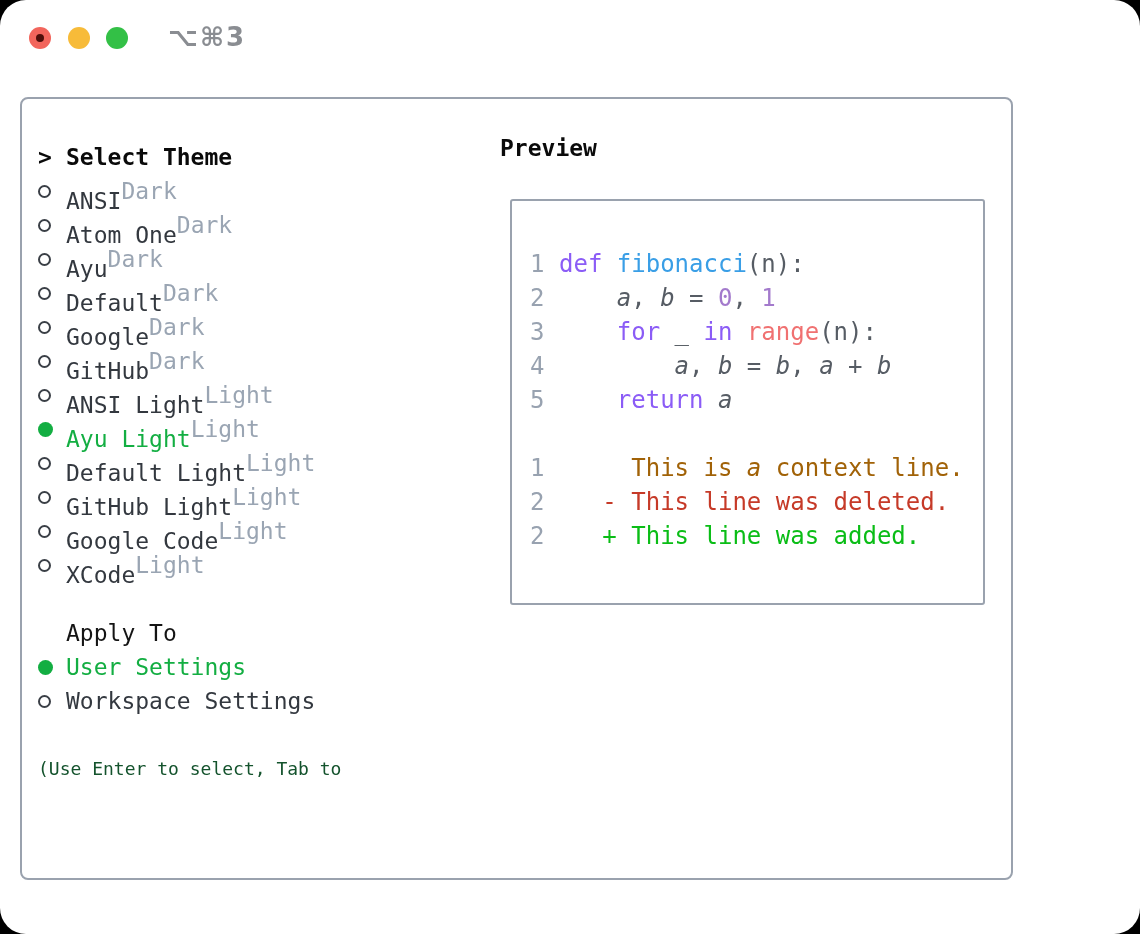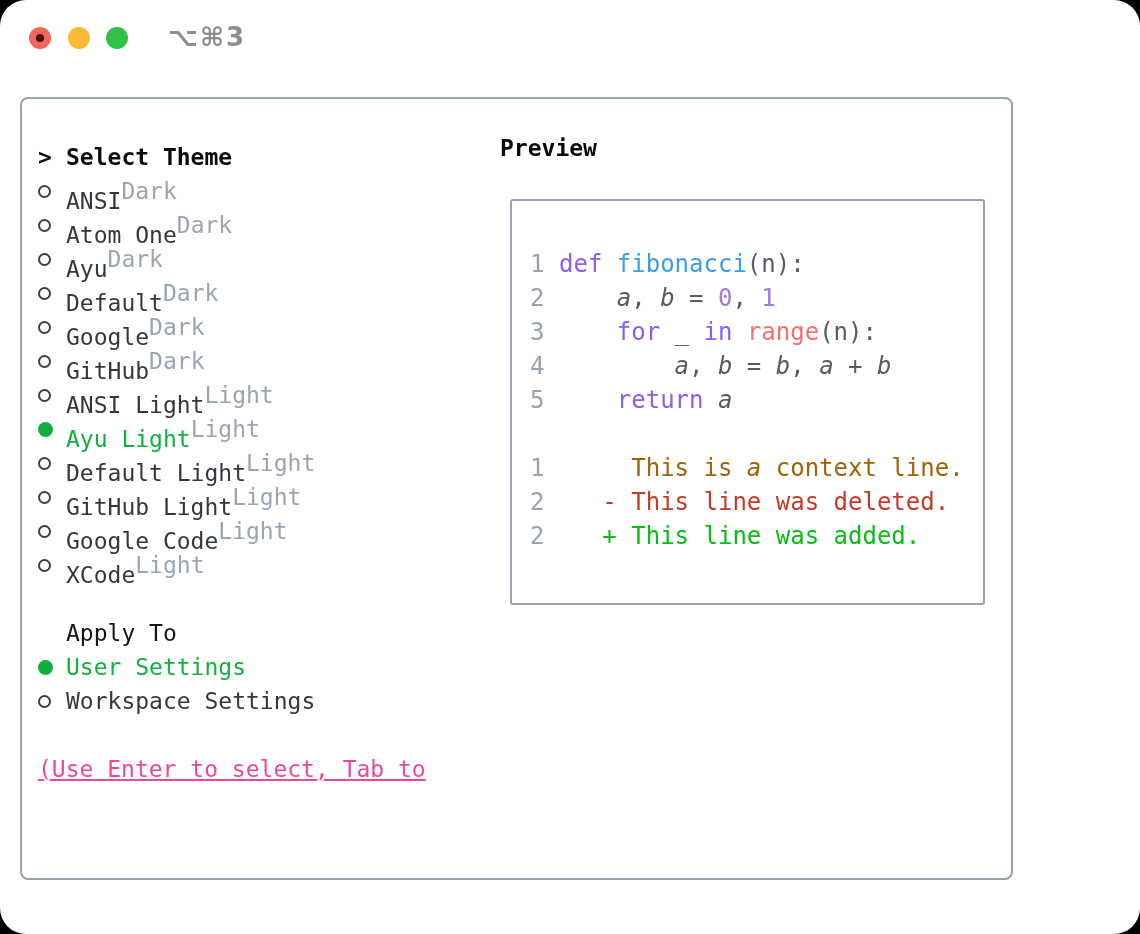--- a/index.html
+++ b/index.html
@@ -37,21 +37,21 @@
   .bullet { display:inline-flex; width:28px; min-width:28px; height:34px;
             align-items:center; }
   .dot-open { width:13px; height:13px; border:2.5px solid #3a3f46; border-radius:50%; }
   .dot-sel  { width:15px; height:15px; border-radius:50%; background:#13ae42; }
   .cursor-glyph { width:28px; min-width:28px; font-weight:bold; color:#0a0a0a; }
   .hdr { font-weight:bold; color:#0a0a0a; }
   .hdr-plain { color:#141414; }
   .nm { color:#33383f;margin-top:19px; }
   .row.selected .nm, .row.selected .lbl { color:#13ae42; }
   .variant { color:#9aa5b3; }
-  .help { color:#ec4899; font-size:23px; line-height:34px; white-space:pre;text-decoration:underline; }
+  .help { color:#14532d; font-size:18px; line-height:34px; white-space:pre; }
   
   .preview-title { position:absolute; left:500px; top:131px; height:34px;
                    line-height:34px; font-size:23px; font-weight:bold; color:#0a0a0a; }
   .preview-box {
     position:absolute; left:510px; top:199px; width:475px; height:406px;
     border:2px solid #9aa2ae; border-radius:3px; background:#fff;
     padding:46px 0 0 18px; overflow:hidden;
   }
   .pline { height:34px; line-height:34px; font-size:24px; white-space:pre;
            display:flex; color:#565c64; }

